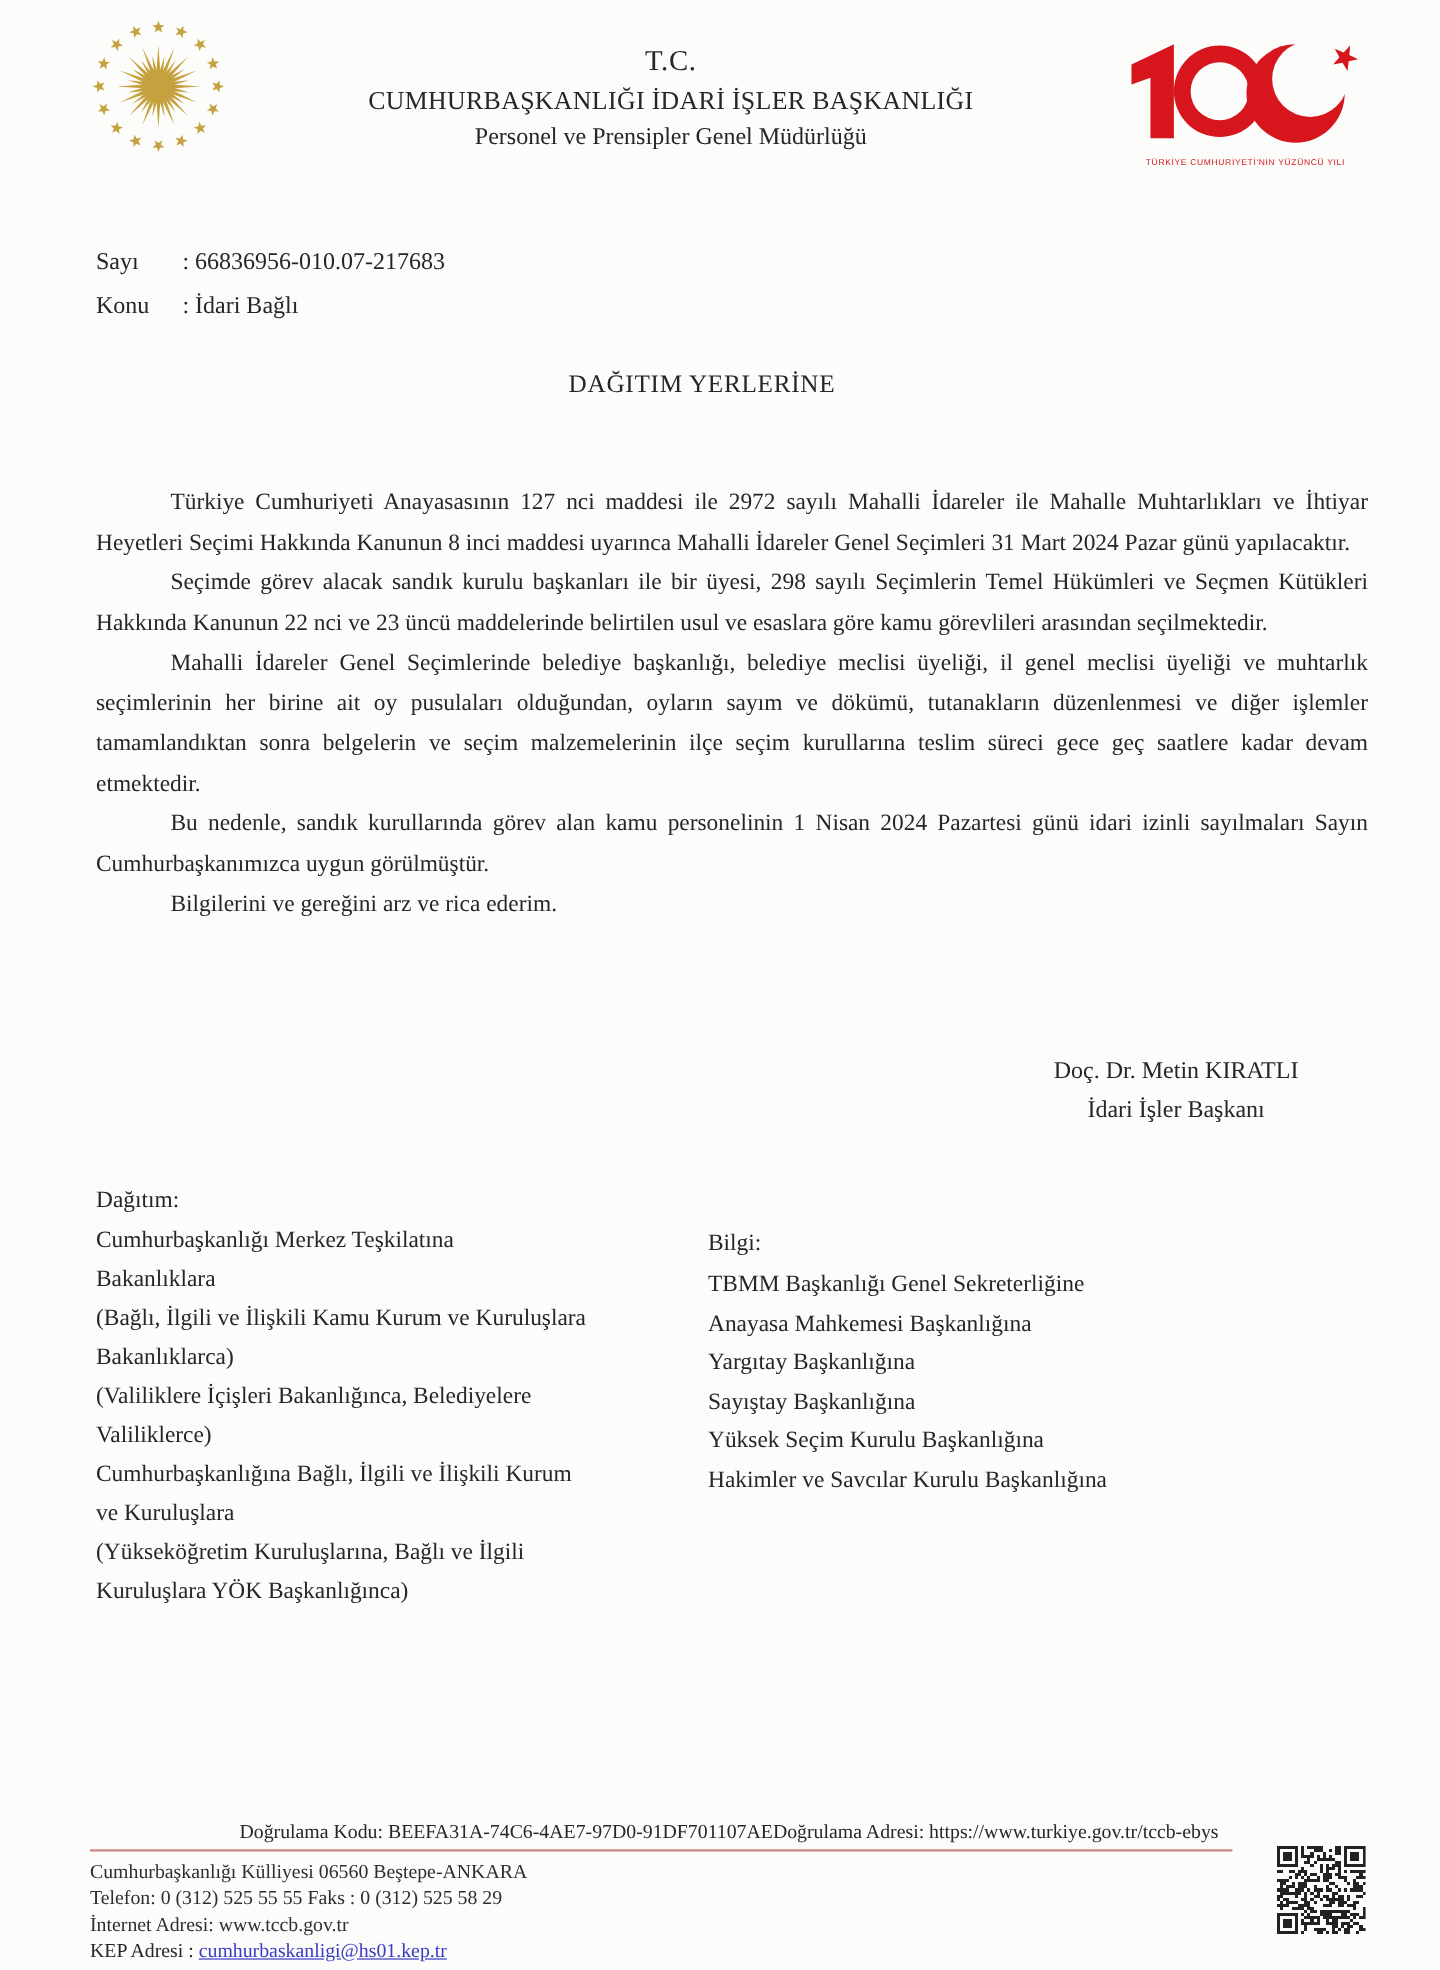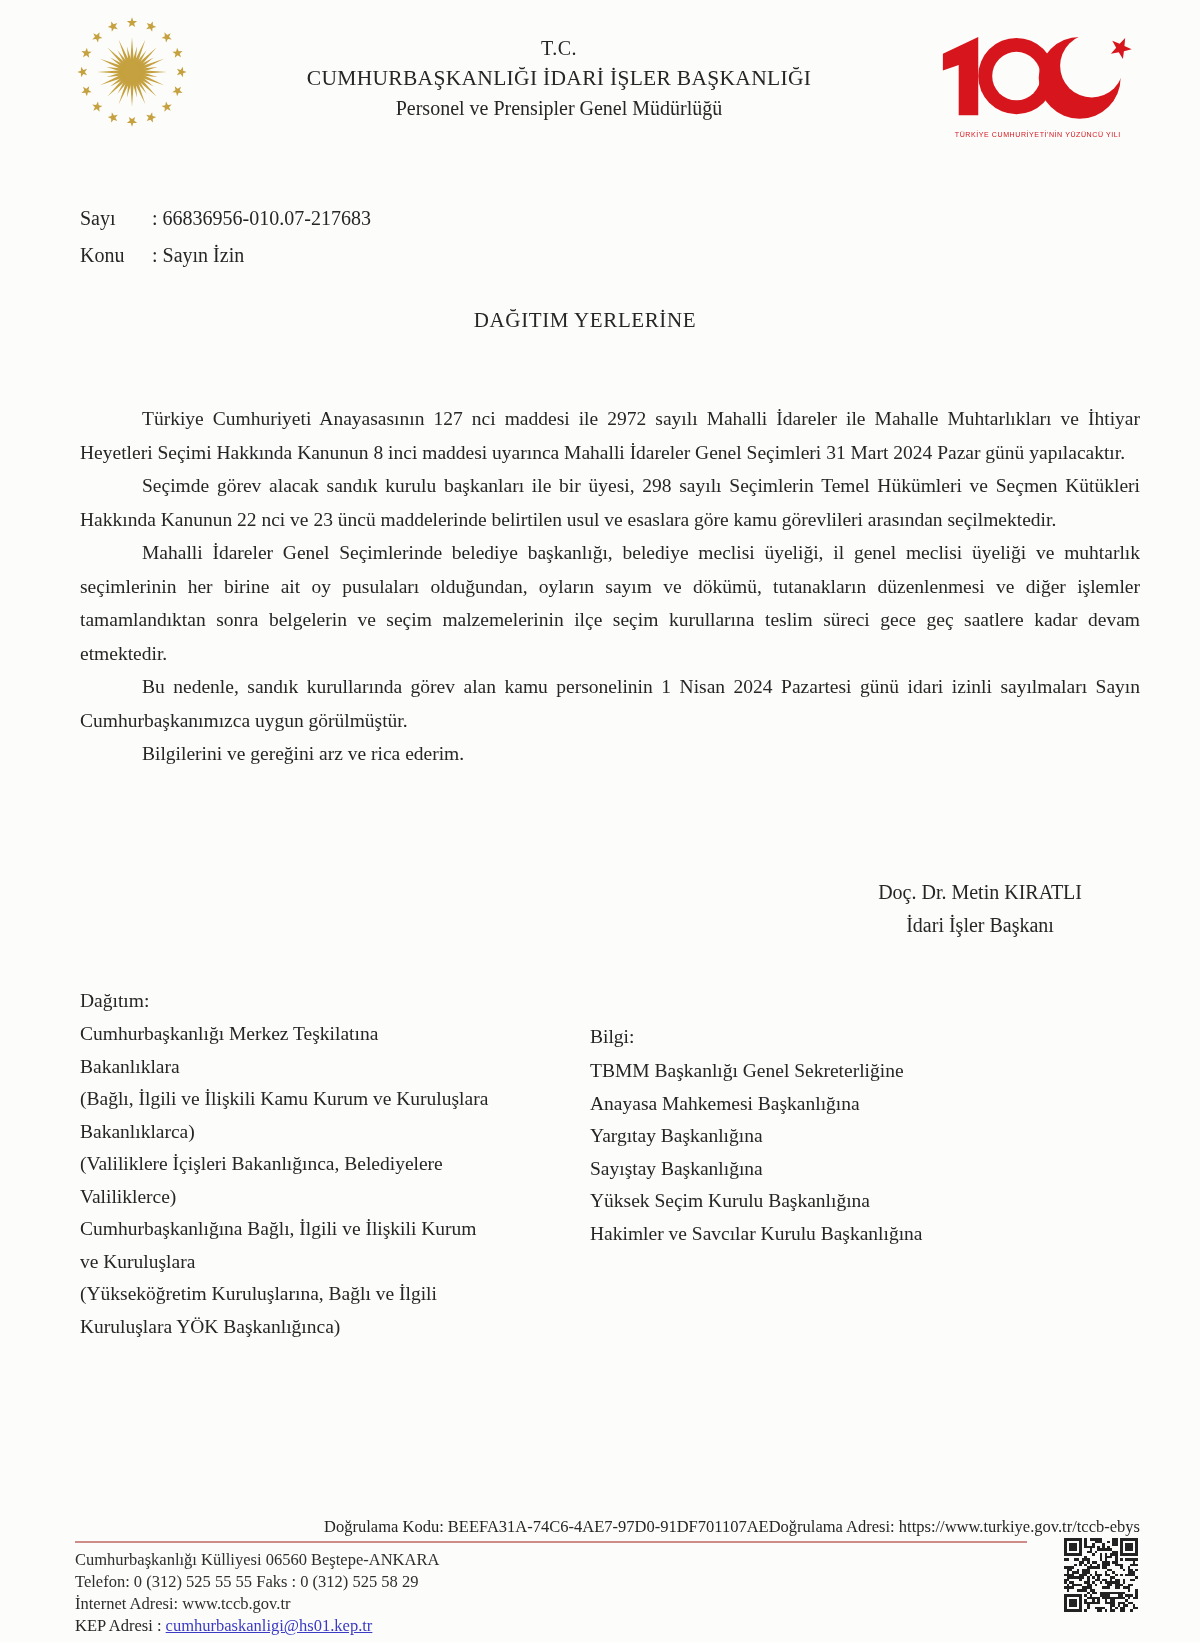--- a/index.html
+++ b/index.html
@@ -12,21 +12,21 @@
     color:#262626;
     overflow:hidden;
   }
   
   .header{
     position:absolute;top:14px;left:74px;right:58px;
     display:flex;justify-content:space-between;align-items:flex-start;
   }
   .seal{width:116px;height:116px;flex:0 0 auto;}
   .header-center{flex:1;text-align:center;margin-top:20px;line-height:1.45;}
-  .hc-tc{font-size:20px;letter-spacing:.5px;}
+  .hc-tc{font-size:24px;letter-spacing:.5px;}
   .hc-org{font-size:21.5px;letter-spacing:.3px;}
   .hc-dept{font-size:20px;}
   .logo100{width:214px;flex:0 0 auto;margin-top:8px;}
   
   .meta{position:absolute;top:200px;left:80px;font-size:20px;line-height:37px;}
   .meta-label{display:inline-block;width:72px;}
   
   .addressee{position:absolute;top:308px;left:0;width:1170px;text-align:center;font-size:21px;letter-spacing:.6px;}
   .letter-body{
     position:absolute;top:402px;left:80px;width:1060px;
@@ -40,21 +40,21 @@
   
   .distribution{position:absolute;top:984px;left:80px;right:60px;font-size:19.5px;}
   .dist-heading{line-height:34px;}
   .dist-sub{display:flex;}
   .dist-col-left{width:510px;}
   .dist-col-right{flex:1;}
   .dist-label{line-height:37px;}
   .dist-line{line-height:32.5px;}
   
   .footer{position:absolute;left:75px;right:58px;top:1516px;font-size:16.5px;line-height:22px;}
-  .footer-verif{display:flex;justify-content:flex-end;padding-right:2px;}
+  .footer-verif{display:flex;justify-content:center;padding-right:2px;}
   .footer-rule{width:952px;border-bottom:2px solid #cf8b88;margin-top:3px;margin-bottom:6px;}
   .kep a{color:#3a3ac4;text-decoration:underline;}
   .qr{position:absolute;right:4px;top:22px;width:74px;height:74px;}
   .muted{color:#2e2e2e;}
 </style>
 </head>
 <body>
 
 <div class="page">
 
@@ -132,21 +132,21 @@
         <text x="118" y="124" text-anchor="middle" font-size="7.6" letter-spacing="0.6" fill="#d6161c" font-family="Liberation Sans, sans-serif" id="centenaryTagline">TÜRKİYE CUMHURİYETİ'NİN YÜZÜNCÜ YILI</text>
       </svg>
     </div>
   </div>
 
   <div class="meta">
     <div>
       <span class="meta-label">Sayı</span><span>: 66836956-010.07-217683</span>
     </div>
     <div>
-      <span class="meta-label">Konu</span><span>: Sayın İzin</span>
+      <span class="meta-label">Konu</span><span>: İdari Bağlı</span>
     </div>
   </div>
 
   <div class="addressee">DAĞITIM YERLERİNE</div>
 
   <div class="letter-body">
     <p>Türkiye Cumhuriyeti Anayasasının 127 nci maddesi ile 2972 sayılı Mahalli İdareler ile Mahalle Muhtarlıkları ve İhtiyar Heyetleri Seçimi Hakkında Kanunun 8 inci maddesi uyarınca Mahalli İdareler  Genel Seçimleri 31 Mart 2024 Pazar günü yapılacaktır.</p>
     <p>Seçimde görev alacak sandık kurulu başkanları ile bir üyesi, 298 sayılı Seçimlerin Temel Hükümleri ve Seçmen Kütükleri Hakkında Kanunun 22 nci ve 23 üncü maddelerinde belirtilen usul ve esaslara göre kamu görevlileri arasından seçilmektedir.</p>
     <p>Mahalli İdareler Genel Seçimlerinde belediye başkanlığı, belediye meclisi üyeliği, il genel meclisi üyeliği ve muhtarlık seçimlerinin her birine ait oy pusulaları olduğundan, oyların sayım ve dökümü, tutanakların düzenlenmesi ve diğer işlemler tamamlandıktan sonra belgelerin ve seçim malzemelerinin ilçe seçim kurullarına teslim süreci gece geç saatlere kadar devam etmektedir.</p>
     <p>Bu nedenle, sandık kurullarında görev alan kamu personelinin 1 Nisan 2024 Pazartesi günü idari izinli sayılmaları Sayın Cumhurbaşkanımızca uygun görülmüştür.</p>

